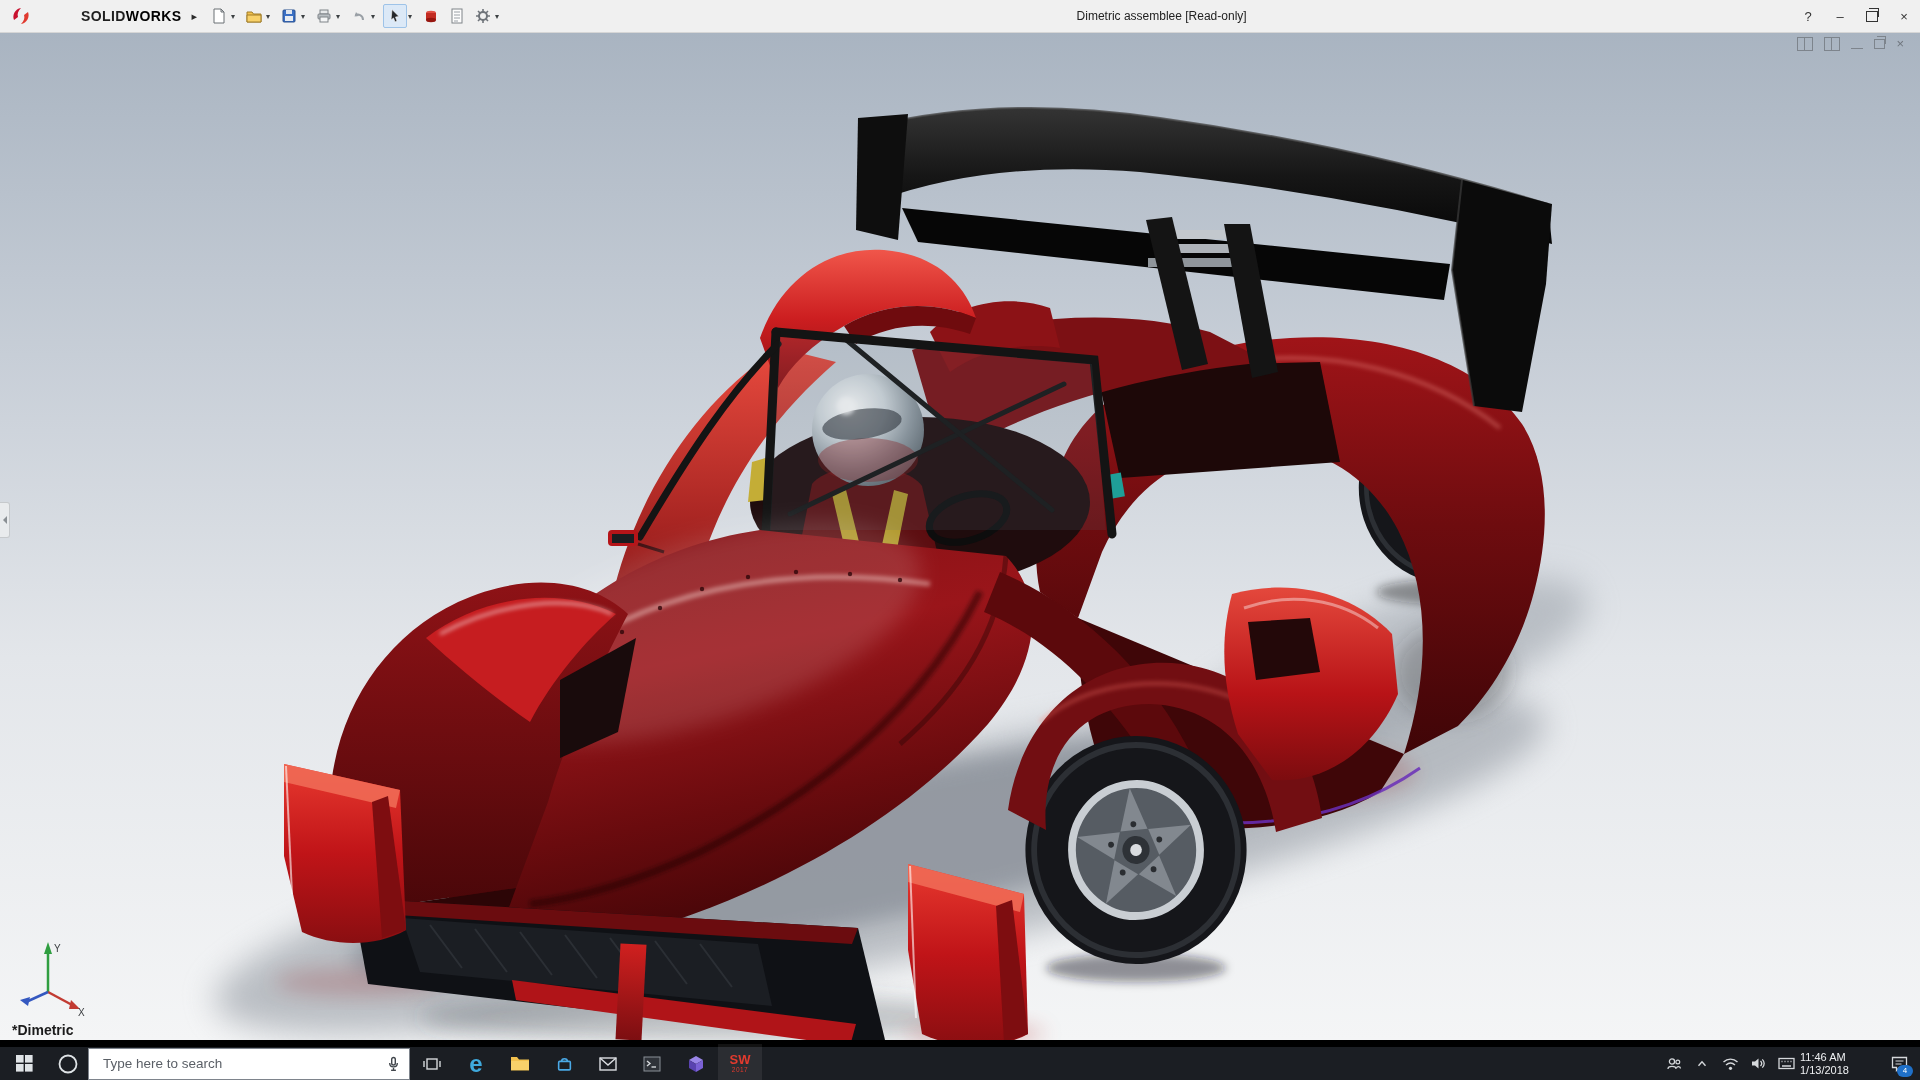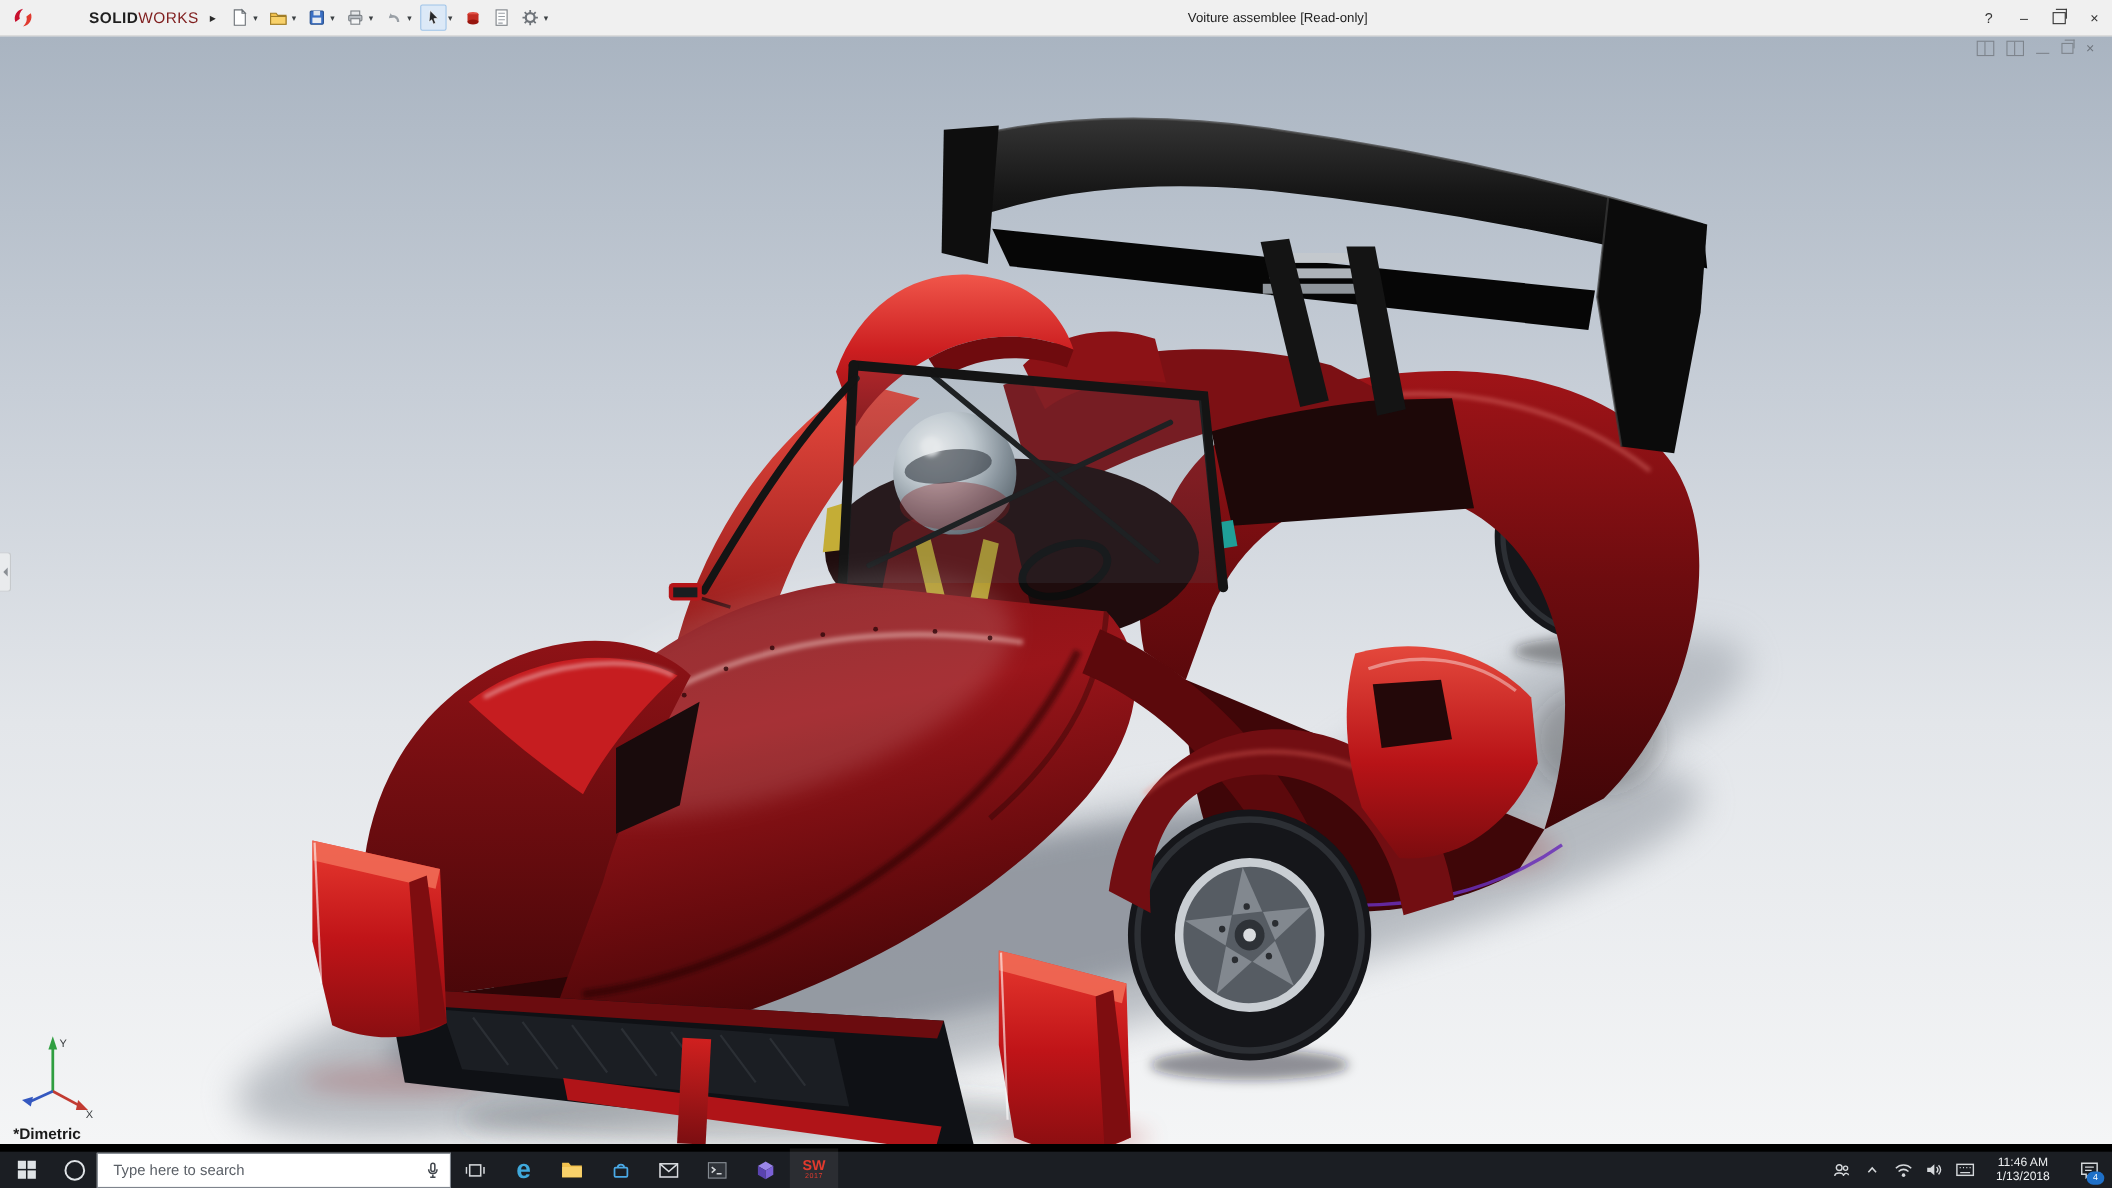--- a/index.html
+++ b/index.html
@@ -4,21 +4,21 @@
 <style>
   html,body{margin:0;padding:0;width:1920px;height:1080px;overflow:hidden;
     font-family:"Liberation Sans",sans-serif;background:#000;}
 
   
   #titlebar{position:absolute;top:0;left:0;width:1920px;height:32px;background:#f0f0f0;
     border-bottom:1px solid #d6d6d6;display:flex;align-items:center;z-index:30;}
   .brand{display:flex;align-items:center;gap:5px;padding:0 8px 0 10px;}
   .brand-text{font-size:14px;letter-spacing:.4px;color:#1f1f1f;}
   .brand-text .b1{font-weight:800;margin-left:44px;}
-  .brand-text .b2{font-weight:400;color:#7f1d1d;}
+  .brand-text .b2{font-weight:700;color:#000000;}
   .expander{font-size:11px;color:#2a2a2a;padding:0 10px 0 2px;cursor:pointer;}
   .tb-icons{display:flex;align-items:center;gap:2px;}
   .tb-group{display:flex;align-items:center;padding:2px 1px;}
   .tb-icon{width:22px;height:22px;display:flex;align-items:center;justify-content:center;}
   .tb-icon.pressed{background:#dcE9f7;border:1px solid #9ec3e8;border-radius:2px;}
   .dd{font-size:8px;color:#3c4043;margin:0 4px 0 1px;}
   #win-title{position:absolute;left:60.5%;top:0;height:32px;display:flex;align-items:center;
     transform:translateX(-50%);font-size:12px;color:#222;white-space:nowrap;}
   .win-ctrls{margin-left:auto;display:flex;align-items:center;height:100%;}
   .win-btn{width:32px;height:100%;display:flex;align-items:center;justify-content:center;
@@ -59,21 +59,21 @@
     font-family:"Liberation Sans",sans-serif;background:transparent;}
   #search-box input::placeholder{color:#5a5f66;}
   .tb-app{width:44px;height:40px;display:flex;align-items:center;justify-content:center;position:relative;}
   .edge-e{font-weight:700;font-size:24px;color:#3fa9dc;line-height:1;}
   .sw-cell{flex-direction:column;background:rgba(255,255,255,.07);}
   .sw-label{color:#e23a2e;font-weight:800;font-size:13px;line-height:12px;}
   .sw-year{color:#e23a2e;font-size:6.5px;line-height:7px;letter-spacing:.5px;}
   .active-ind{position:absolute;left:0;bottom:0;width:100%;height:2px;background:#76b9ed;}
   #tray{margin-left:auto;display:flex;align-items:center;height:100%;}
   .tray-ic{width:28px;height:40px;display:flex;align-items:center;justify-content:center;}
-  #clock{width:78px;text-align:center;color:#eef0f2;font-size:11px;line-height:13px;cursor:default;}
+  #clock{width:78px;text-align:left;color:#eef0f2;font-size:11px;line-height:13px;cursor:default;}
   #action-center{width:42px;height:40px;display:flex;align-items:center;justify-content:center;position:relative;}
   .badge{position:absolute;right:7px;bottom:7px;min-width:12px;height:12px;border-radius:6px;
     background:#1f70c8;color:#fff;font-size:8px;display:flex;align-items:center;
     justify-content:center;padding:0 2px;}
 </style>
 </head>
 <body>
 
 <div id="titlebar">
   <div class="brand">
@@ -162,21 +162,21 @@
       <span class="tb-icon">
         <svg width="18" height="18" viewBox="0 0 18 18">
             <circle cx="9" cy="9" r="4" fill="none" stroke="#6f747a" stroke-width="2"></circle>
             <path d="M9,2 v3 M9,13 v3 M2,9 h3 M13,9 h3 M4,4 l2,2 M12,12 l2,2 M14,4 l-2,2 M6,12 l-2,2" stroke="#6f747a" stroke-width="1.6"></path>
           </svg>
       </span>
         <span class="dd">▾</span>
     </div>
   </div>
 
-  <div id="win-title">Voiture assemblee [Read-only]</div>
+  <div id="win-title">Dimetric assemblee [Read-only]</div>
 
   <div class="win-ctrls">
     <span class="win-btn">?</span>
     <span class="win-btn">–</span>
     <span class="win-btn">
         <span class="max-box"></span>
       </span>
     <span class="win-btn">×</span>
   </div>
 </div>

